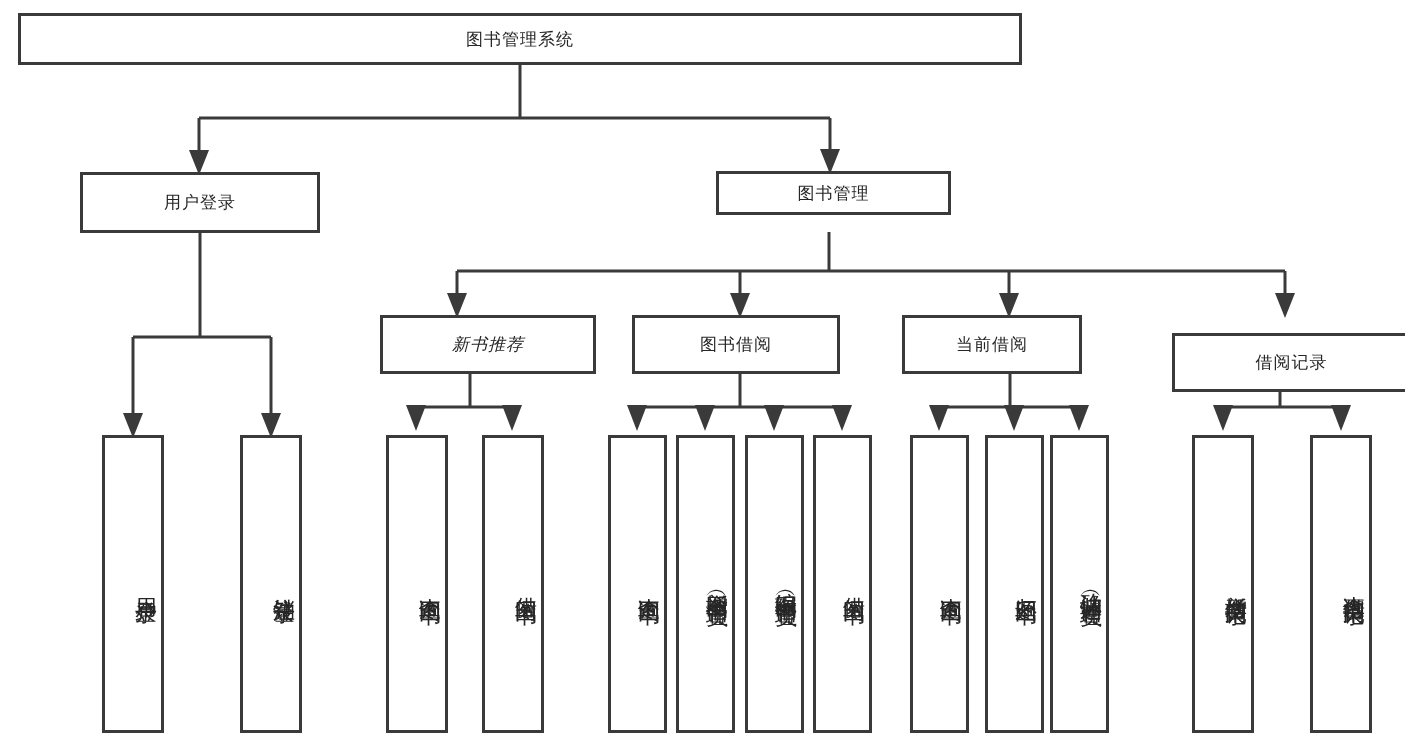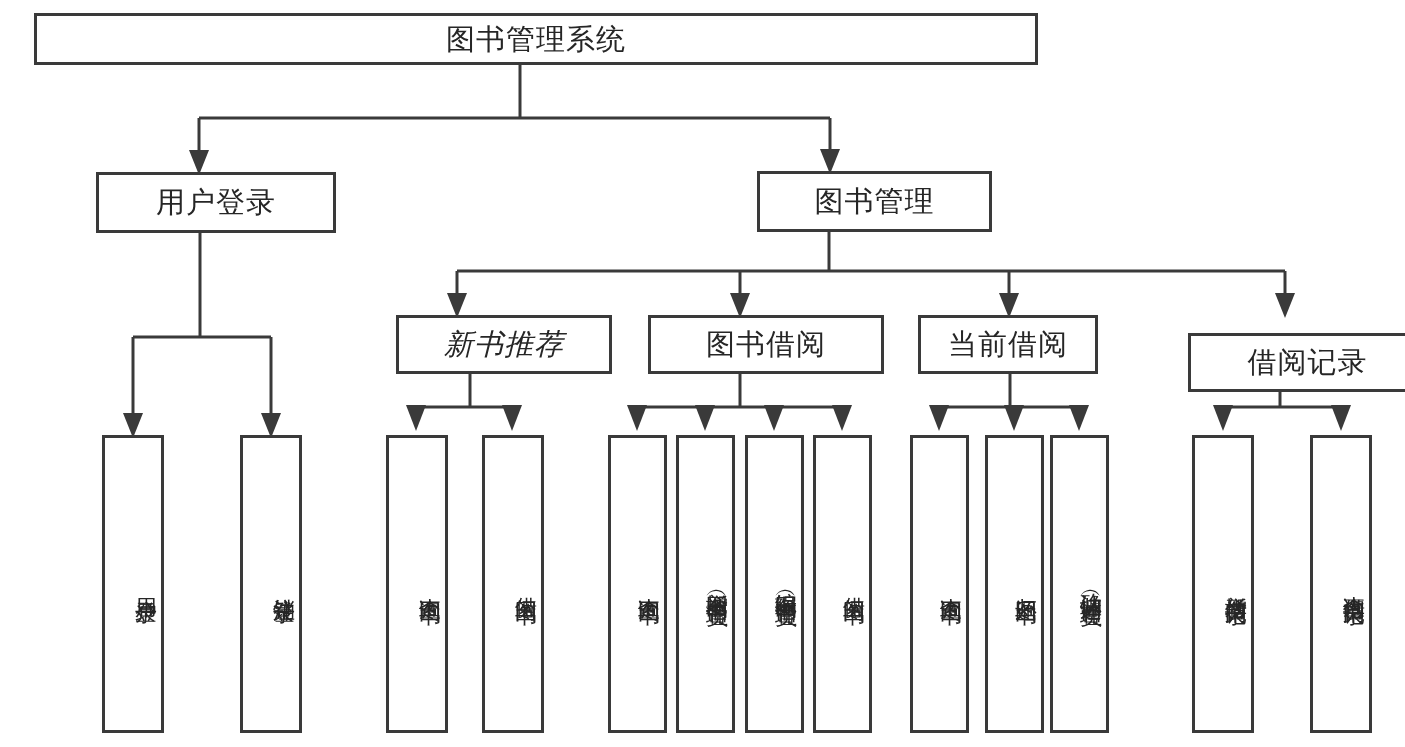--- a/index.html
+++ b/index.html
@@ -29,24 +29,23 @@
     position: absolute;
     box-sizing: border-box;
     background: #ffffff;
     border: 3px solid #3a3a3a;
     display: flex;
     align-items: center;
     justify-content: center;
     color: #262626;
   }
   .node.horiz {
-    font-size: 29px;
+    font-size: 17px;
     letter-spacing: 1px;
     line-height: 1.2;
-    margin-left: 16px;
   }
   .node.vert {
     writing-mode: vertical-rl;
     text-orientation: upright;
     font-size: 22px;
     line-height: 1.32;
     letter-spacing: 2px;
     padding: 8px 0;
     align-items: flex-start;
     justify-content: center;
@@ -145,28 +144,28 @@
     </g>
   </svg>
 
   <div class="node horiz" style="left:18px; top:13px; width:1004px; height:52px;">
     <span>图书管理系统</span>
   </div>
 
   <div class="node horiz" style="left:80px; top:172px; width:240px; height:61px;">
     <span>用户登录</span>
   </div>
-  <div class="node horiz" style="left:741px; top:171px; width:235px; height:61px;">
+  <div class="node horiz" style="left:716px; top:171px; width:235px; height:44px;">
     <span>图书管理</span>
   </div>
 
   <div class="node horiz" style="left:380px; top:315px; width:216px; height:59px;font-style:italic;">
     <span>新书推荐</span>
   </div>
-  <div class="node horiz" style="left:632px; top:315px; width:236px; height:59px;">
+  <div class="node horiz" style="left:632px; top:315px; width:208px; height:59px;">
     <span>图书借阅</span>
   </div>
   <div class="node horiz" style="left:902px; top:315px; width:180px; height:59px;">
     <span>当前借阅</span>
   </div>
   <div class="node horiz" style="left:1172px; top:333px; width:239px; height:59px;">
     <span>借阅记录</span>
   </div>
 
   <div class="node vert" style="left:102px; top:435px; width:62px; height:298px;">

